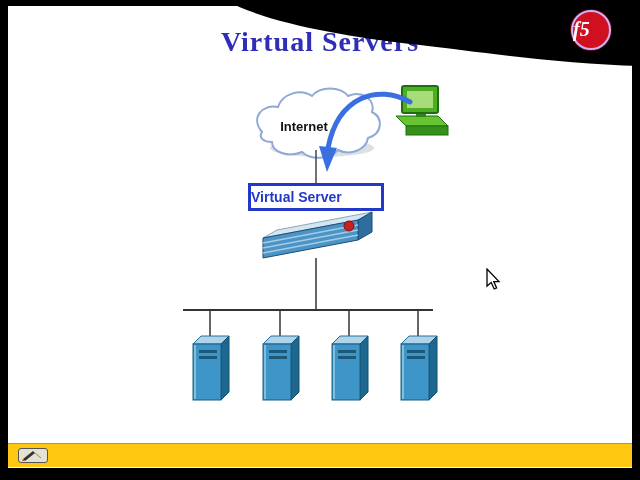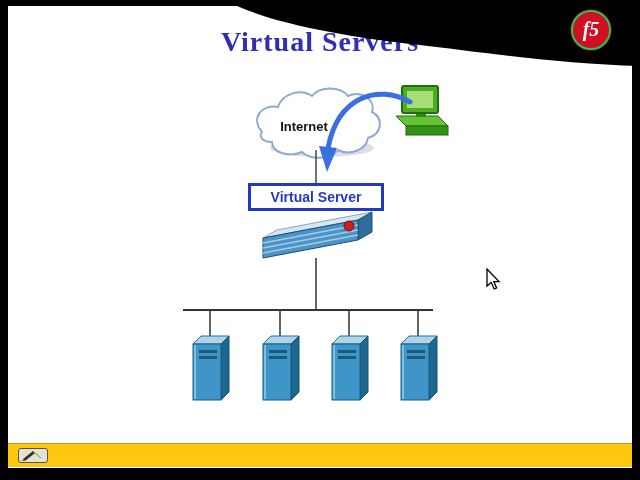--- a/index.html
+++ b/index.html
@@ -4,27 +4,27 @@
 <style>
   html,body{margin:0;padding:0;background:#000;}
   .frame{position:relative;width:640px;height:480px;background:#000;overflow:hidden;
          font-family:"Liberation Sans",sans-serif;}
   .slide{position:absolute;left:8px;top:6px;width:624px;height:462px;background:#fff;z-index:1;}
   .slide-title{position:absolute;left:150px;top:26px;width:340px;text-align:center;z-index:2;
          font-family:"Liberation Serif",serif;font-weight:bold;font-size:28px;color:#2e2eb8;
          letter-spacing:1px;}
   .swoosh{position:absolute;left:0;top:0;z-index:3;pointer-events:none;}
   .logo{position:absolute;left:571px;top:10px;width:36px;height:36px;border-radius:50%;
-        background:#d01020;border:2px solid #22c55e;box-shadow:0 0 0 1px #700008;z-index:4;
-        display:flex;align-items:center;justify-content:center;}
+        background:#d01020;border:2px solid #c4b5fd;box-shadow:0 0 0 1px #700008;z-index:4;
+        display:flex;align-items:center;}
   .logo span{color:#fff;font-family:"Liberation Serif",serif;font-style:italic;
         font-weight:bold;font-size:20px;transform:translateY(-1px);}
   .diagram-svg{position:absolute;left:0;top:0;z-index:2;}
   .vs-box{position:absolute;left:248px;top:183px;width:130px;height:22px;background:#fff;
-        border:3px solid #2238c8;z-index:2;text-align:center;line-height:22px;
+        border:3px solid #2238c8;z-index:2;text-align:left;line-height:22px;
         font-weight:bold;font-size:14px;color:#2238c8;}
   .footer-bar{position:absolute;left:0;right:0;bottom:1px;height:23px;background:#fec810;
         border-top:1px solid #c89600;z-index:2;}
   .pen-btn{position:absolute;left:10px;top:4px;width:30px;height:15px;background:#e6e2d2;
         border:1px solid #555;border-radius:3px;padding:0;cursor:pointer;}
   .cursor{position:absolute;left:486px;top:268px;z-index:5;pointer-events:none;}
 </style>
 </head>
 <body>
 

